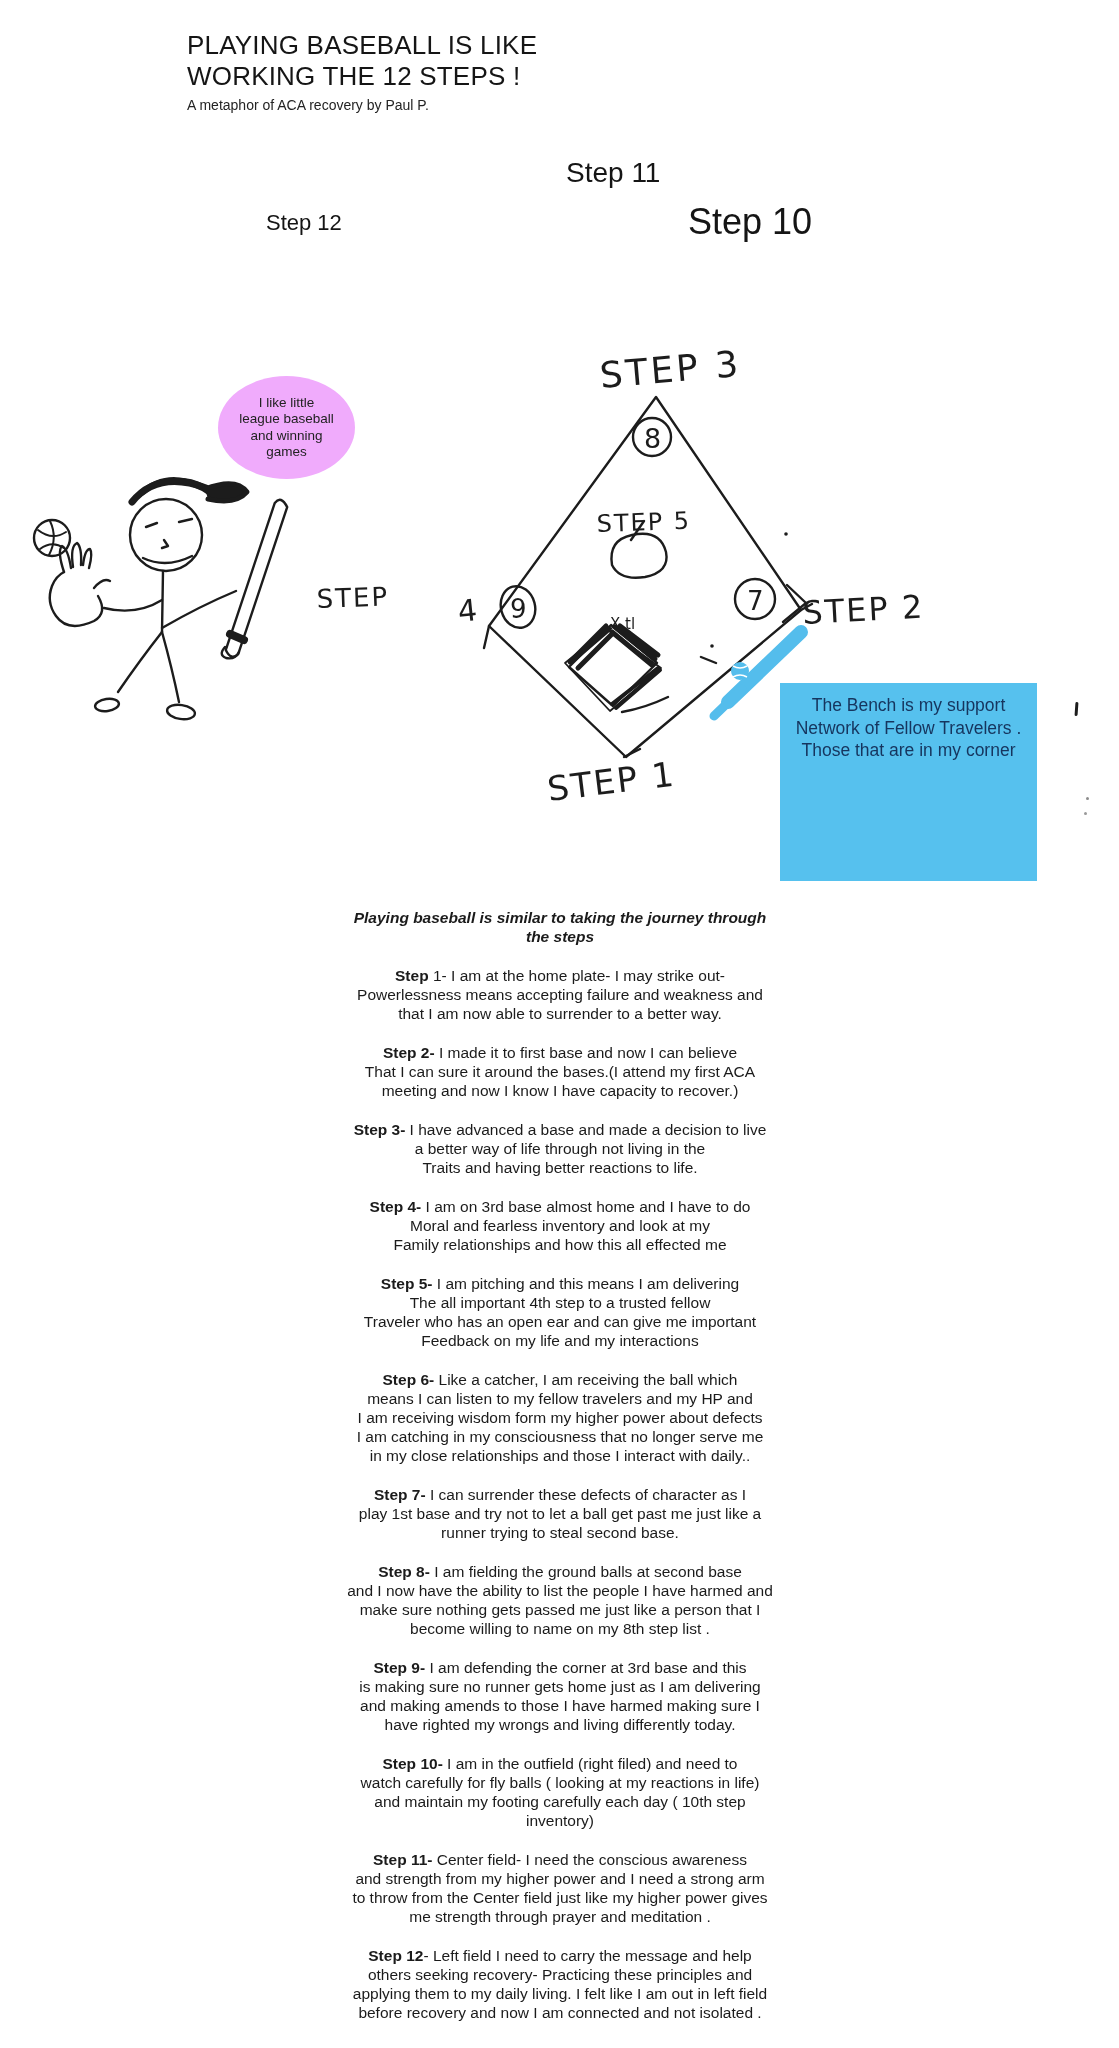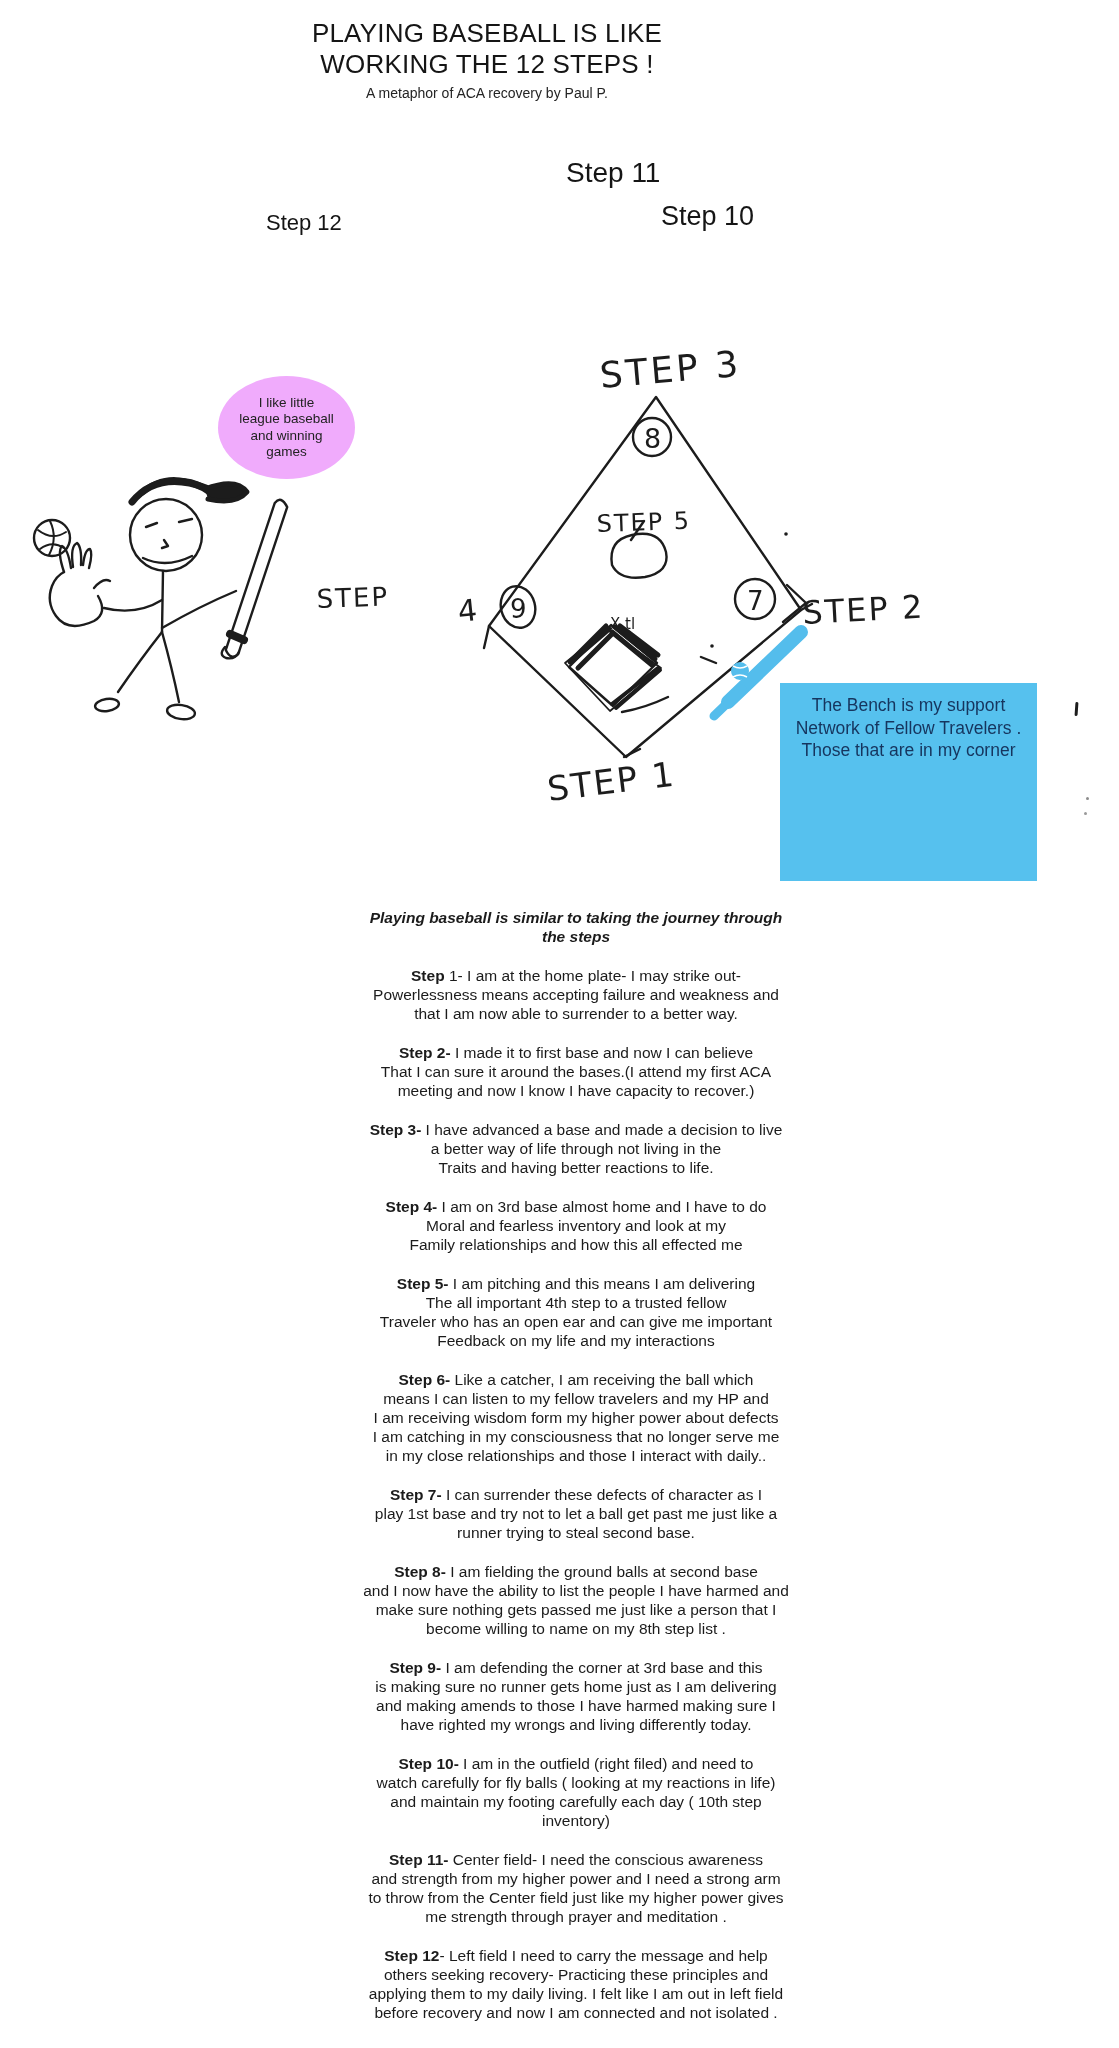--- a/index.html
+++ b/index.html
@@ -2,46 +2,46 @@
 <html><head>
 <meta charset="utf-8">
 <style>
   html,body{margin:0;padding:0;}
   body{
     width:1119px;height:2048px;position:relative;background:#ffffff;
     font-family:"Liberation Sans",sans-serif;color:#1b1b1b;overflow:hidden;
   }
   .abs{position:absolute;}
   
-  .title-block{top:18px;left:187px;width:600px;text-align:center;}
+  .title-block{top:30px;left:187px;width:600px;}
   .title-line{font-size:26px;line-height:31px;color:#151515;letter-spacing:.2px;}
   .subtitle{font-size:14px;line-height:24px;color:#242424;margin-top:1px;}
   
   .step-label{color:#151515;white-space:nowrap;}
   .lbl-11{top:157px;left:566px;font-size:28px;}
   .lbl-12{top:210px;left:266px;font-size:22px;}
-  .lbl-10{top:201px;left:661px;font-size:27px;}
+  .lbl-10{top:201px;left:688px;font-size:36px;}
   
   .bubble{
     top:376px;left:218px;width:137px;height:103px;background:#f0abfc;
     border-radius:50%;display:flex;align-items:center;justify-content:center;
     text-align:center;font-size:13.5px;line-height:16.5px;color:#222;
     white-space:pre-line;
   }
   
   .bench-note{
     top:683px;left:780px;width:257px;height:198px;background:#56c1ee;
     color:#16355e;text-align:center;font-size:17.5px;line-height:22.5px;
     padding:11px 4px 0 4px;box-sizing:border-box;white-space:pre-line;
   }
   
   .sketch{top:0;left:0;}
   .hand{font-family:"DejaVu Sans",sans-serif;fill:#1c1c1c;}
   
-  .essay{top:908px;left:266px;width:620px;text-align:center;font-size:15.5px;line-height:19px;color:#1b1b1b;}
+  .essay{top:908px;left:250px;width:620px;text-align:center;font-size:15.5px;line-height:19px;color:#1b1b1b;}
   .essay p{margin:0 0 20px 0;}
   .essay .lead{font-weight:bold;font-style:italic;white-space:pre-line;}
   .step-para b{font-weight:bold;}
   .step-para span{white-space:pre-line;}
   
   .stray-tick{top:702px;left:1075px;width:3px;height:14px;background:#1d1d1d;border-radius:2px;transform:rotate(4deg);}
   .stray-dot1{top:797px;left:1086px;width:3px;height:3px;background:#8c8c8c;border-radius:50%;}
   .stray-dot2{top:812px;left:1084px;width:3px;height:3px;background:#9a9a9a;border-radius:50%;}
 </style>
 </head>

